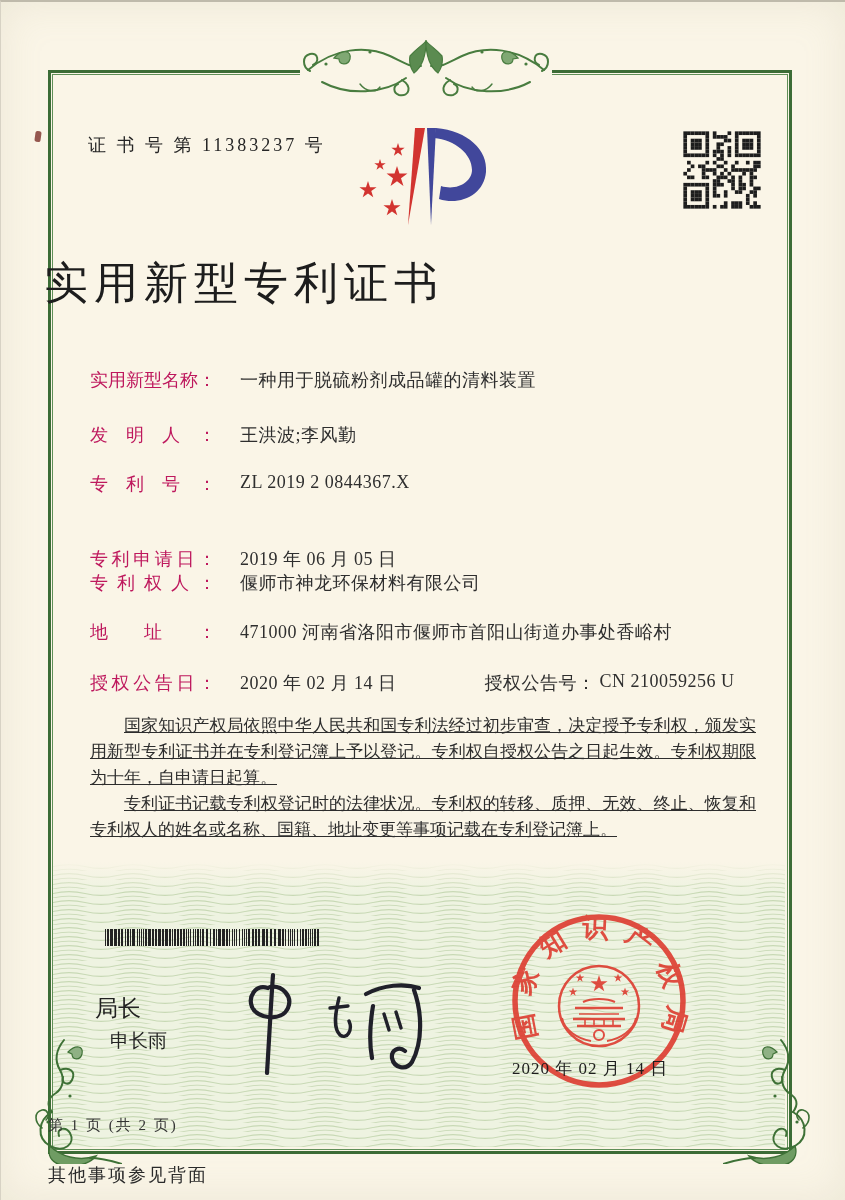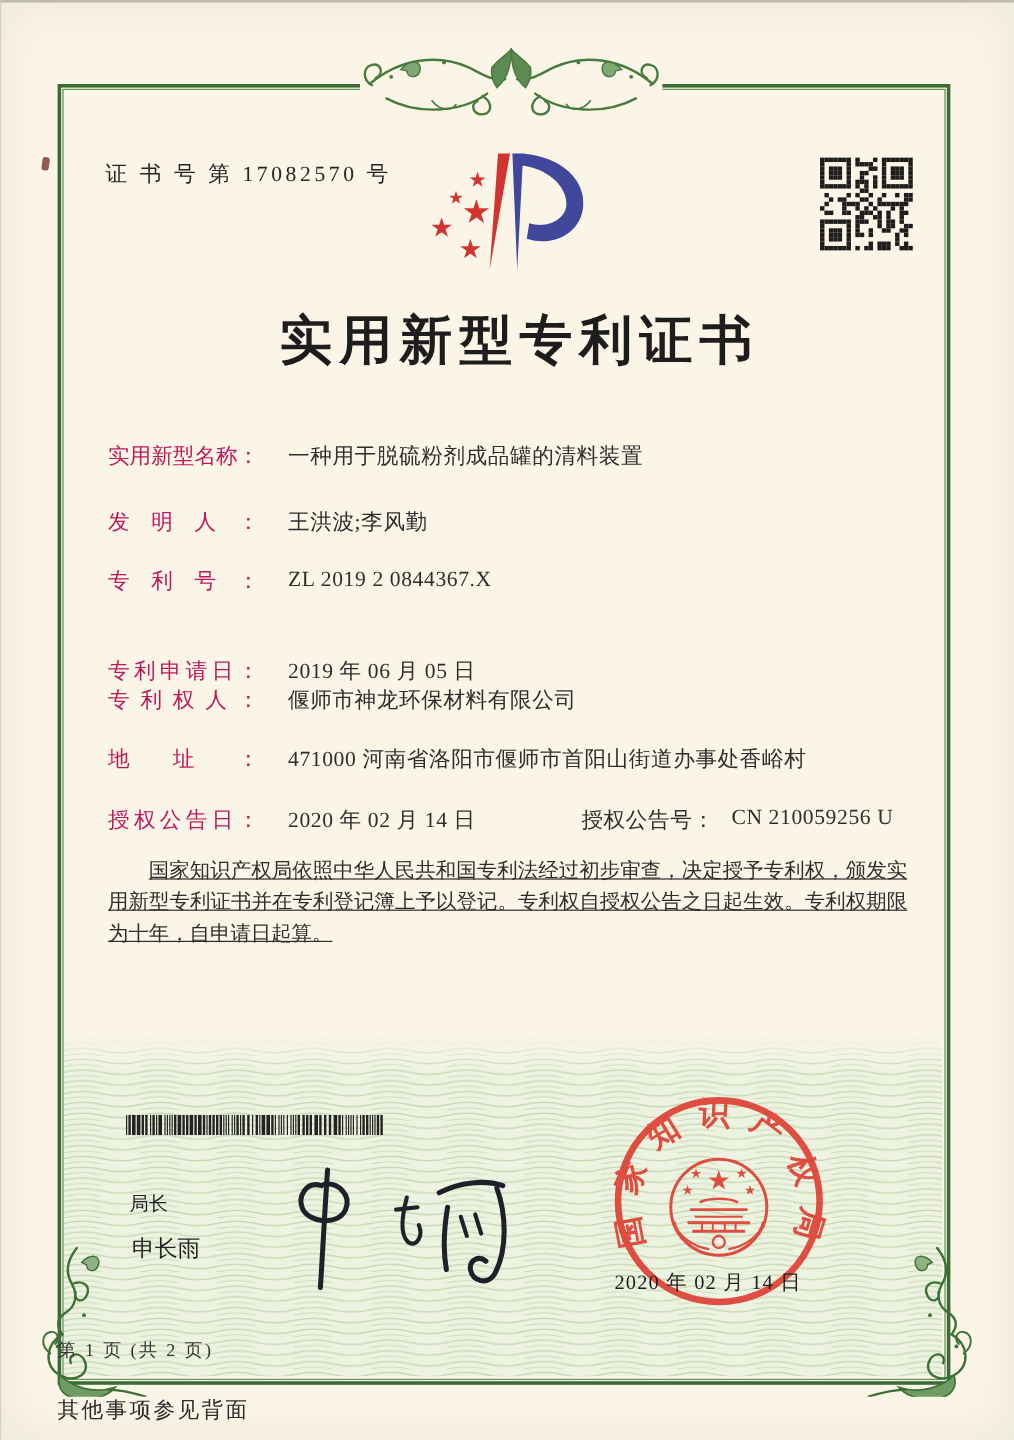--- a/index.html
+++ b/index.html
@@ -17,29 +17,29 @@
   
   .frame{position:absolute;left:48px;top:70px;width:738px;height:1078px;
     border:3px solid #3c6c36;}
   .frame .inner{position:absolute;inset:1px;border:1px solid #5f8f57;}
   .frame-gap{position:absolute;left:300px;top:62px;width:252px;height:22px;background:#faf5e7;}
   
   .wave-band{position:absolute;left:53px;top:862px;width:732px;height:285px;}
   .abs{position:absolute;}
   .cert-no{left:88px;top:133px;font-size:18px;letter-spacing:3px;color:#262626;}
   .edge-mark{left:35px;top:131px;width:6px;height:11px;background:#7c2f28;border-radius:2px;transform:rotate(8deg);opacity:.8;}
-  .title{left:64px;top:254px;width:738px;text-align:center;font-size:44px;font-weight:bold;
+  .title{left:44px;top:254px;width:738px;text-align:left;font-size:44px;font-weight:normal;
     letter-spacing:6px;color:#1d1d1d;}
   .frow{left:90px;width:680px;font-size:18px;color:#2e2e2e;display:flex;}
   .flabel{display:inline-block;width:126px;text-align:justify;text-align-last:justify;flex:none;color:#be185d;}
   .fvalue{margin-left:24px;letter-spacing:.5px;white-space:nowrap;}
   .glabel2{margin-left:88px;flex:none;text-align:right;}
   .body-text{left:90px;top:713px;width:666px;font-size:17px;line-height:26px;text-align:justify;color:#2d2d2d;text-decoration:underline;}
   .body-text p{margin:0;text-indent:2em;}
-  .officer-title{left:108px;top:993px;font-size:16px;color:#222;}
+  .officer-title{left:95px;top:993px;font-size:23px;color:#222;}
   .officer-name{left:110px;top:1028px;font-size:19px;color:#222;}
   .seal-date{left:512px;top:1057px;width:180px;font-size:17px;letter-spacing:1px;color:#1d1d1d;white-space:nowrap;}
   .page-no{left:48px;top:1116px;width:720px;text-align:left;font-size:15px;letter-spacing:2px;color:#333;}
   .back-note{left:48px;top:1163px;width:738px;font-size:18px;letter-spacing:2px;color:#2a2a2a;}
   svg{display:block;}
 </style>
 </head>
 <body>
 
 <div class="scan-edge"></div>
@@ -104,21 +104,21 @@
     <path d="M16,108 C26,118 44,124 62,118 C54,128 34,131 22,125 C15,121 14,114 16,108 Z" fill="#6f9c63" stroke-width="1.4"></path>
     <path d="M56,120 C68,120 78,123 88,126"></path>
     <path d="M34,14 C42,6 50,8 48,16 C46,23 38,22 38,16 Z" fill="#8fb184" stroke-width="1.2"></path>
     <path d="M8,90 C0,84 0,74 8,72 C14,71 16,78 12,82" stroke-width="1.6"></path>
     <circle cx="36" cy="58" r="1.6" fill="#3e7136" stroke="none"></circle>
     <circle cx="14" cy="84" r="1.6" fill="#3e7136" stroke="none"></circle>
   </g>
 </svg>
 
 <div class="abs edge-mark"></div>
-<div class="abs cert-no">证 书 号 第 17082570 号</div>
+<div class="abs cert-no">证 书 号 第 11383237 号</div>
 
 <svg class="abs" style="left:352px;top:120px" width="145" height="115" viewBox="0 0 145 115">
   <defs>
     <path id="star" d="M0,-1 L0.2245,-0.309 0.951,-0.309 0.3633,0.118 0.5878,0.809 0,0.382 -0.5878,0.809 -0.3633,0.118 -0.951,-0.309 -0.2245,-0.309 Z"></path>
   </defs>
   <g fill="#d23430">
     <use href="#star" transform="translate(46,30) scale(7)"></use>
     <use href="#star" transform="translate(28,45) scale(6)"></use>
     <use href="#star" transform="translate(45,57) scale(11)"></use>
     <use href="#star" transform="translate(16,70) scale(9)"></use>
@@ -370,25 +370,26 @@
   <span class="fvalue">偃师市神龙环保材料有限公司</span>
 </div>
 <div class="abs frow" style="top:620px">
   <span class="flabel">地址：</span>
   <span class="fvalue">471000 河南省洛阳市偃师市首阳山街道办事处香峪村</span>
 </div>
 <div class="abs frow" style="top:671px">
   <span class="flabel">授权公告日：</span>
   <span class="fvalue">2020 年 02 月 14 日</span>
   <span class="fvalue glabel2">授权公告号：</span>
-  <span class="fvalue" style="margin-left:14px">CN 210059256 U</span>
+  <span class="fvalue" style="margin-left:4px">CN 210059256 U</span>
 </div>
 
 <div class="abs body-text">
   <p>国家知识产权局依照中华人民共和国专利法经过初步审查，决定授予专利权，颁发实用新型专利证书并在专利登记簿上予以登记。专利权自授权公告之日起生效。专利权期限为十年，自申请日起算。</p>
+  <p>专利证书记载专利权登记时的法律状况。专利权的转移、质押、无效、终止、恢复和专利权人的姓名或名称、国籍、地址变更等事项记载在专利登记簿上。</p>
 </div>
 
 <svg class="abs" style="left:105px;top:929px" width="218" height="17" viewBox="0 0 218 17" id="barcode">
     <rect x="0" y="0" width="1" height="17" fill="#232323"></rect>
     <rect x="2" y="0" width="2" height="17" fill="#232323"></rect>
     <rect x="5" y="0" width="3" height="17" fill="#232323"></rect>
     <rect x="9" y="0" width="3" height="17" fill="#232323"></rect>
     <rect x="13" y="0" width="2" height="17" fill="#232323"></rect>
     <rect x="16" y="0" width="2" height="17" fill="#232323"></rect>
     <rect x="20" y="0" width="1" height="17" fill="#232323"></rect>

